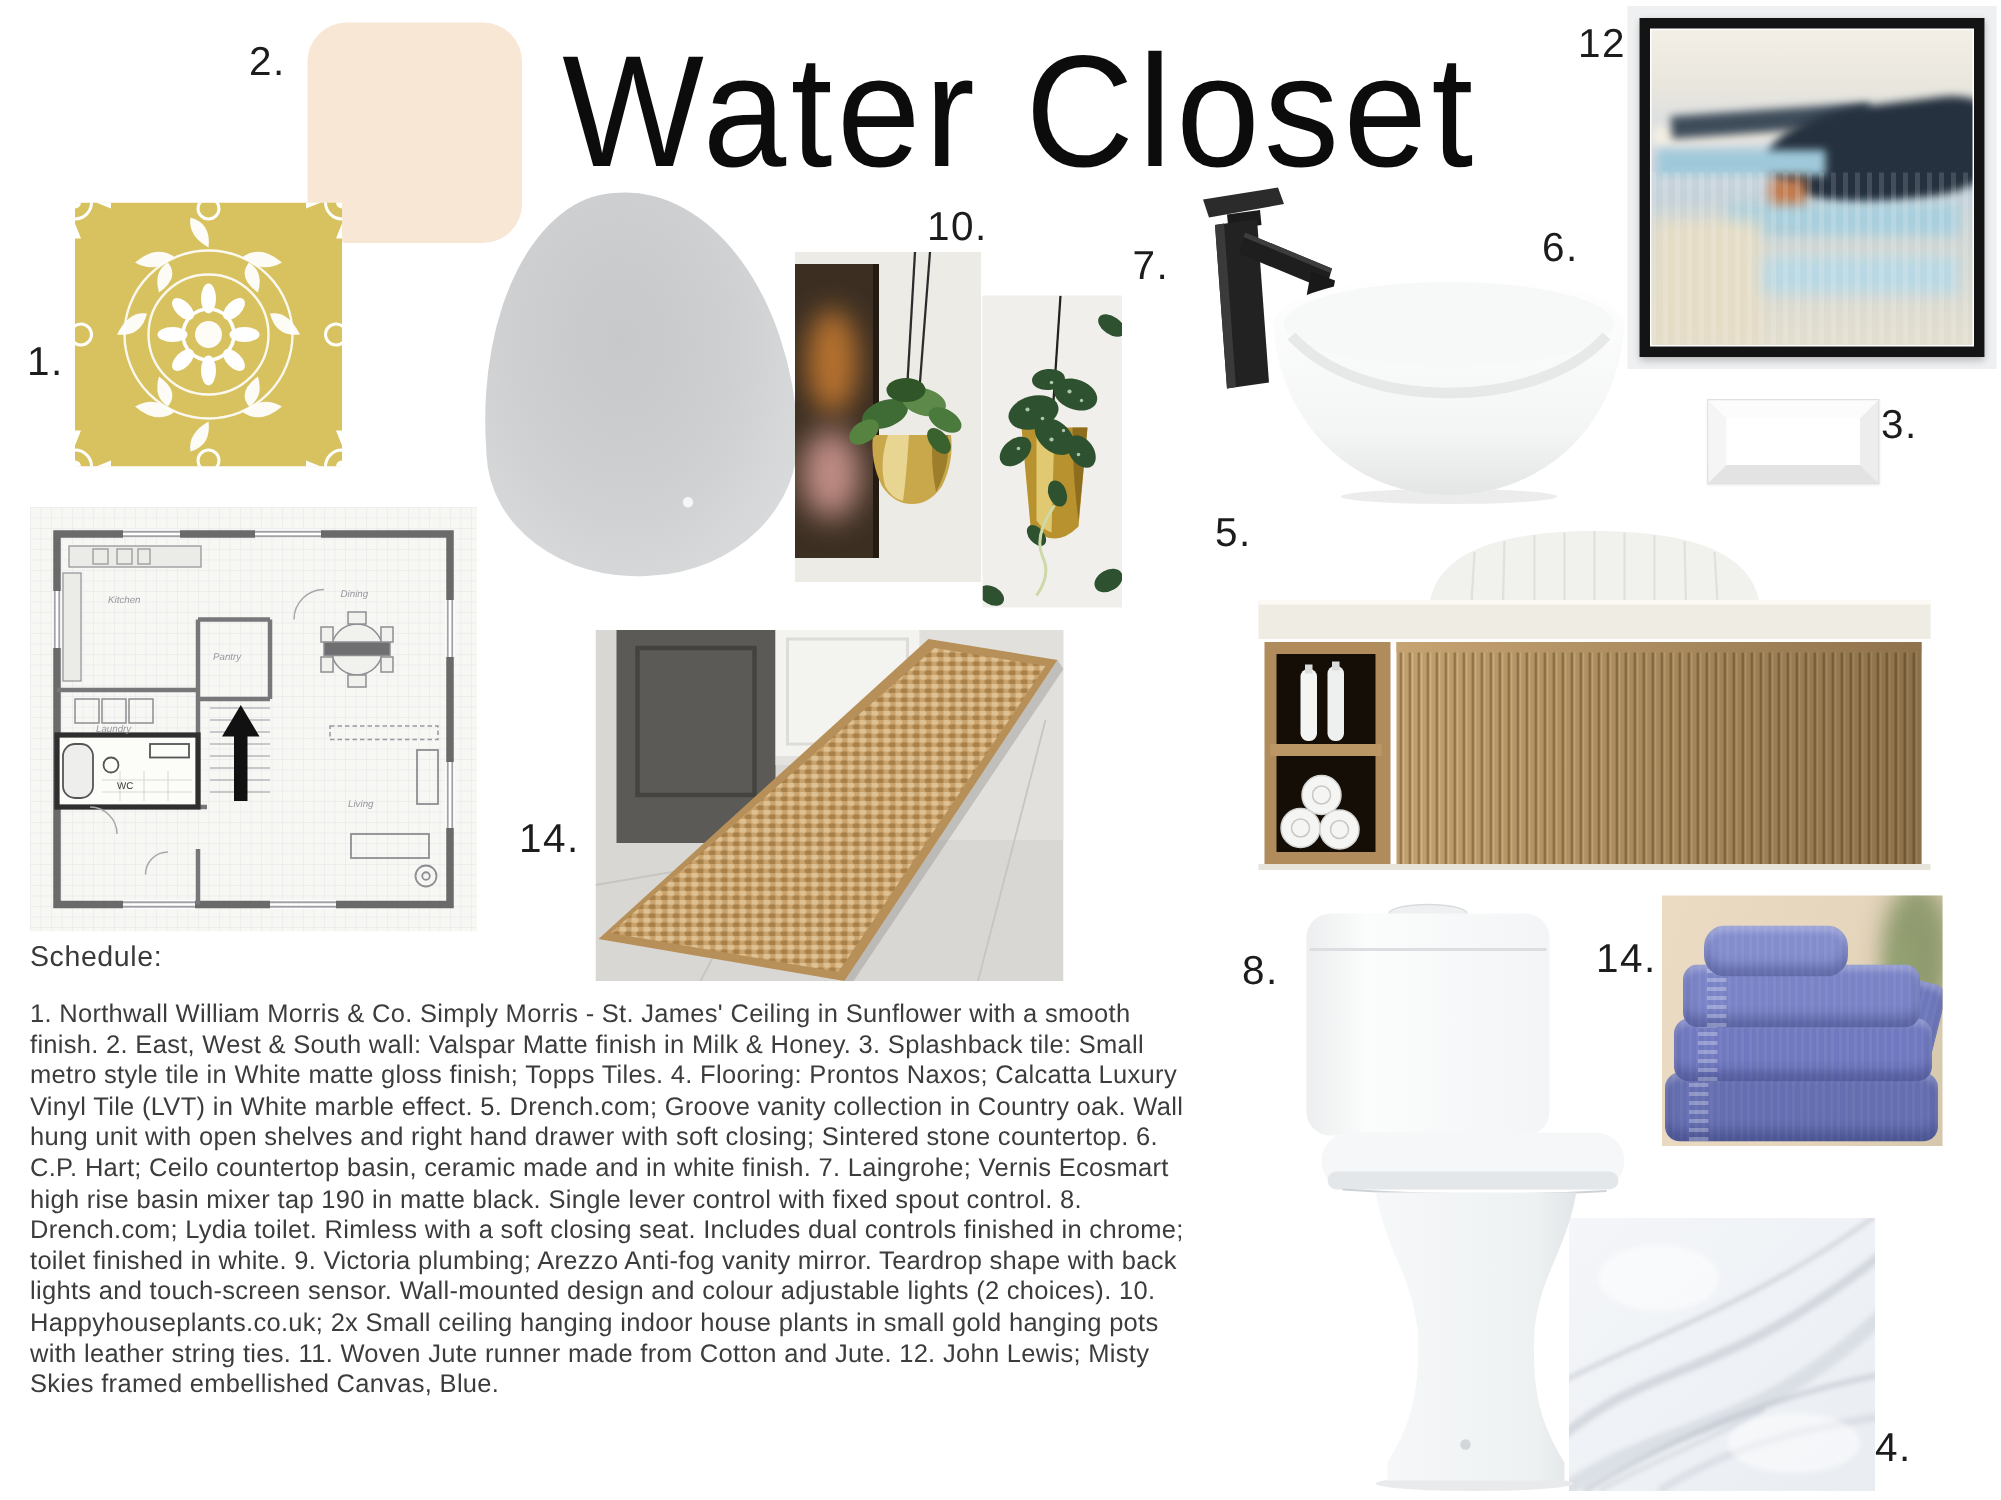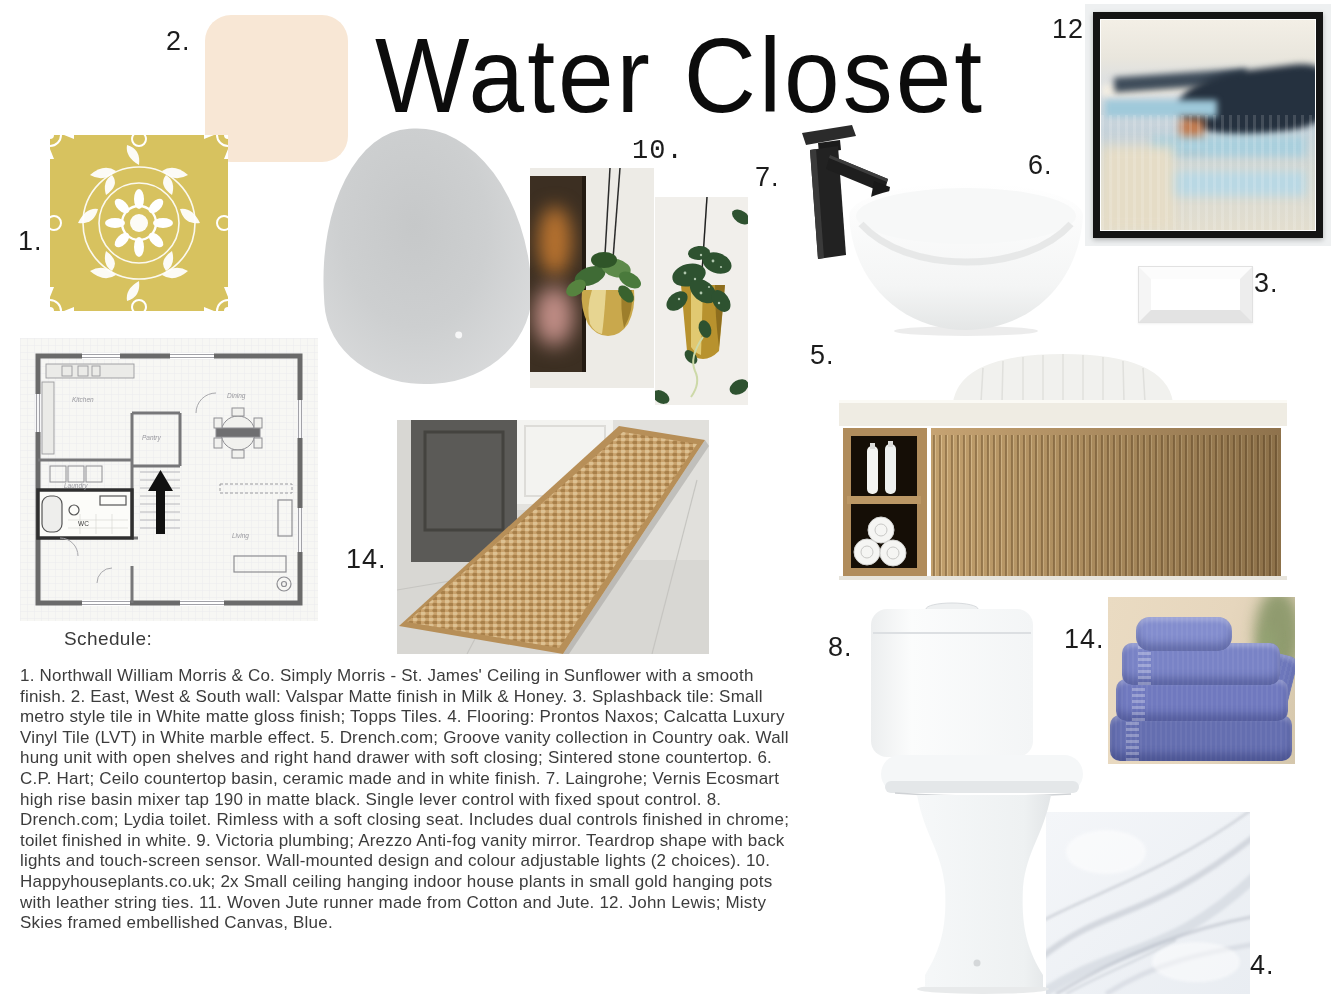--- a/index.html
+++ b/index.html
@@ -71,21 +71,21 @@
   #metro3 .face { position:absolute; inset:12px; background:#ffffff; }
   
   #vanity5 { left:833px; top:344px; width:460px; height:240px; background:#fff; }
   
   #plan { position:absolute; left:20px; top:338px; width:298px; height:283px; }
   #plan svg { filter:blur(.3px); }
   
   #rug14 { left:397px; top:420px; width:312px; height:234px; }
   
   #schedule-heading { position:absolute; left:20px; top:628px; font-size:19px;
-    color:#3a3a3a; letter-spacing:.4px;margin-left:44px; }
+    color:#3a3a3a; letter-spacing:.4px; }
   #schedule-body { position:absolute; left:20px; top:666px; width:770px;
     font-size:17px; line-height:20.6px; color:#3c3c3c; letter-spacing:.2px; }
   
   #toilet8 { left:855px; top:597px; width:232px; height:398px; z-index:3; }
   
   #towels14 { left:1108px; top:597px; width:187px; height:167px;
     background:linear-gradient(105deg,#eadbc2 0%,#e6d6bd 55%,#d5c7ac 100%); z-index:2; }
   #towels14 .plant1 { position:absolute; right:-6px; top:-8px; width:46px; height:90px;
     background:#7d8f5e; border-radius:50%; filter:blur(7px); opacity:.8; }
   #towels14 .plant2 { position:absolute; right:18px; top:30px; width:18px; height:60px;
@@ -187,21 +187,21 @@
       <path d="M56 116 q-4 14 6 20 q8 -10 -6 -20z"></path>
         <path d="M122 116 q4 14 -6 20 q-8 -10 6 -20z"></path>
     </g>
   </svg>
 
   <div class="num" style="left:464px; top:158px;">9.</div>
   <div id="mirror9">
     <div class="dot"></div>
   </div>
 
-  <div class="num" style="left:632px; top:136px;font-family:Liberation Mono, monospace;">10.</div>
+  <div class="num" style="left:618px; top:136px;">10.</div>
   <div id="plantA" class="photo">
     <div class="painting">
       <div class="blob1"></div>
         <div class="blob2"></div>
     </div>
     <svg width="124" height="220" viewBox="0 0 124 220" style="position:absolute; left:0; top:0;">
       <g stroke="#2b2b2b" stroke-width="1.5">
         <line x1="80" y1="0" x2="74" y2="104"></line>
           <line x1="90" y1="0" x2="82" y2="104"></line>
       </g>

